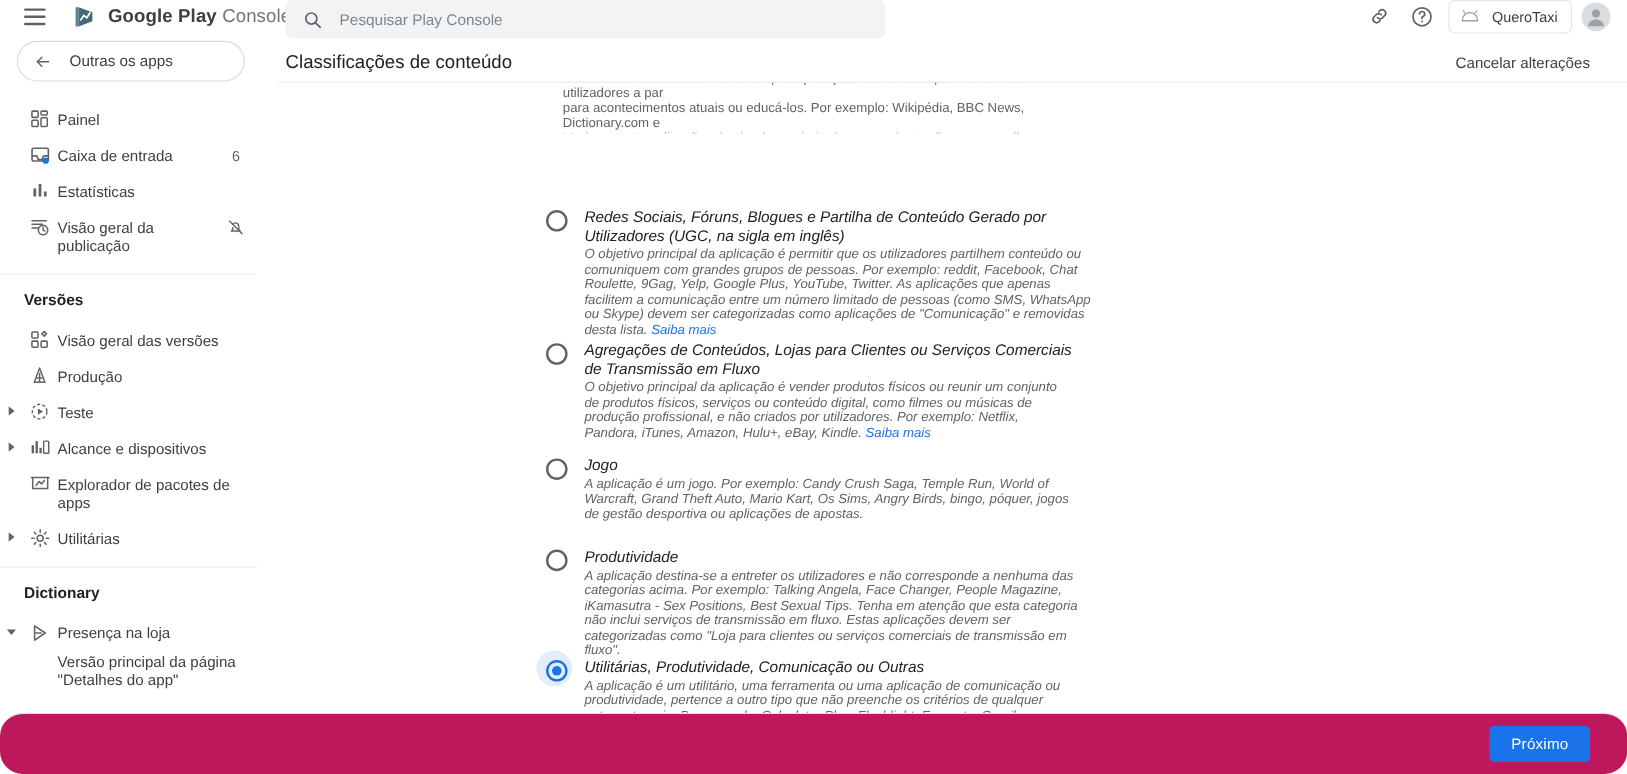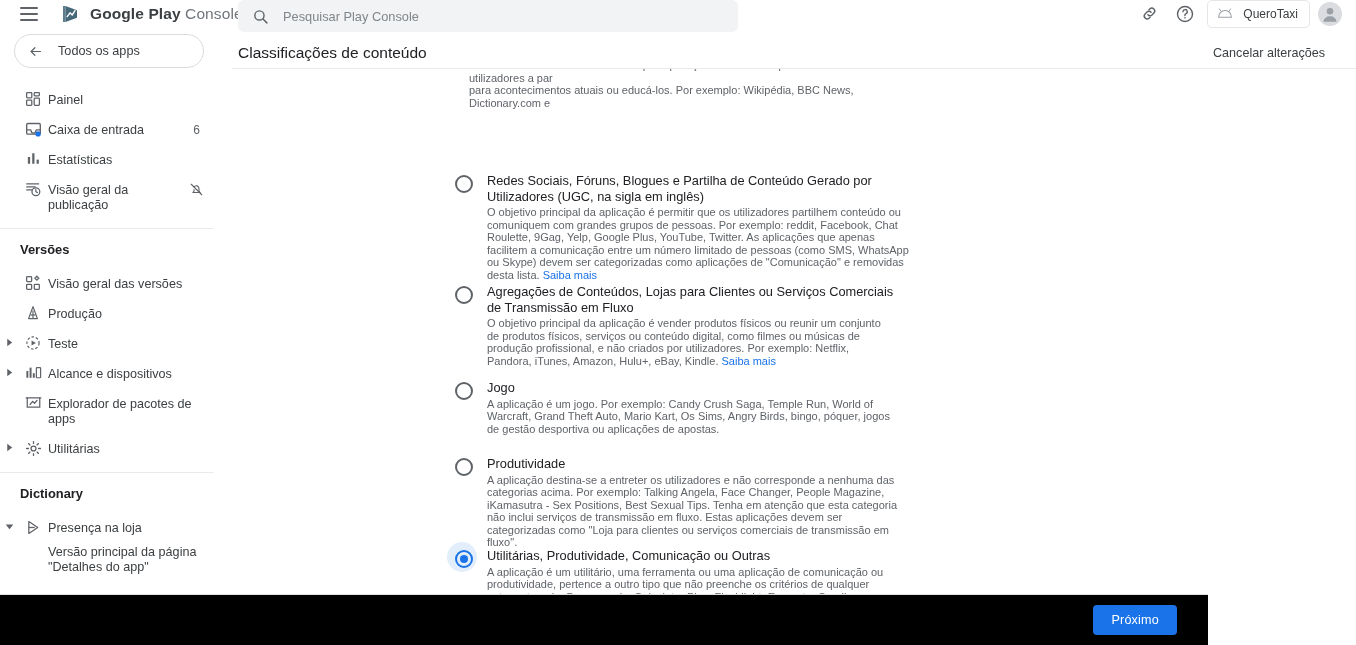--- a/index.html
+++ b/index.html
@@ -91,43 +91,43 @@
   .head-rule { position: absolute; left: 18px; right: 0; top: 41px; height: 1px; background: #e8eaed; }
 
   .scrollarea { position: absolute; left: 0; top: 42px; width: 1142px; height: 525px; overflow: hidden; }
 
   .radio-group { position: absolute; left: 241px; top: 0px; width: 475px; }
 
   
   .clipped-top { position: absolute; left: 255px; top: -10px; width: 430px; overflow: hidden; height: 52px; }
   .clip-ghost { font-size: 11px; line-height: 12.6px; color: #5f6368; }
 
-  .opt { position: relative; padding-left: 32px; }
+  .opt { position: relative; padding-left: 32px; font-style: italic; }
   .radio {
     position: absolute; left: 0; top: 2px;
     width: 18px; height: 18px; border-radius: 50%;
     border: 2px solid #5f6368; background: transparent; cursor: pointer;
   }
   .radio.checked { border-color: #1a73e8; }
   .radio.checked::after {
     content: ""; position: absolute; left: 3px; top: 3px;
     width: 8px; height: 8px; border-radius: 50%; background: #1a73e8;
   }
   .radio-halo {
     position: absolute; left: -8px; top: -6px; width: 30px; height: 30px;
     border-radius: 50%; background: rgba(26,115,232,.12);
   }
   .opt-title { font-size: 12.8px; color: #202124; line-height: 15.5px; padding-bottom: 2px; }
   .opt-desc { font-size: 11px; color: #5f6368; line-height: 12.6px; }
   .lm { color: #1a73e8; cursor: pointer; }
 
   
   .bottombar {
-    position: absolute; left: 0; bottom: 0; width: 1208px; height: 51px;
-    background: #000000; border-top: 1px solid #e0e0e0; z-index: 30;
+    position: absolute; left: 0; bottom: 0; width: 1356px; height: 51px;
+    background: #be185d; border-top: 1px solid #e0e0e0; z-index: 30; border-radius: 19px;
   }
   .btn-primary {
     position: absolute; right: 31px; top: 10px;
     background: #1a73e8; color: #fff; border: 0; border-radius: 4px;
     height: 30px; padding: 0 18px;
     font-family: "Liberation Sans", sans-serif; font-size: 12.6px;
     cursor: pointer; letter-spacing: .2px;
   }
 </style>
 </head>
@@ -196,21 +196,21 @@
   </div>
 
   <div class="sidebar">
     <div class="allapps">
       <span class="arrow">
         <svg width="17" height="15" viewBox="0 0 24 24" fill="none" stroke="#5f6368" stroke-width="1.9">
           <line x1="20" y1="12" x2="5" y2="12" stroke-linecap="round"></line>
           <polyline points="11,6 5,12 11,18" stroke-linecap="round" stroke-linejoin="round"></polyline>
         </svg>
       </span>
-      <span class="lbl">Todos os apps</span>
+      <span class="lbl">Outras os apps</span>
     </div>
 
     <div class="nav-item">
       <span class="nav-caret"></span>
       <span class="nav-ico">
         <svg width="16" height="16" viewBox="0 0 20 20" fill="none" stroke="#5f6368" stroke-width="1.6">
           <rect x="2" y="2" width="6.5" height="6.5" rx="1"></rect>
           <rect x="11.5" y="2" width="6.5" height="4" rx="1"></rect>
           <rect x="2" y="11.5" width="6.5" height="6.5" rx="1"></rect>
           <rect x="11.5" y="9" width="6.5" height="9" rx="1"></rect>

